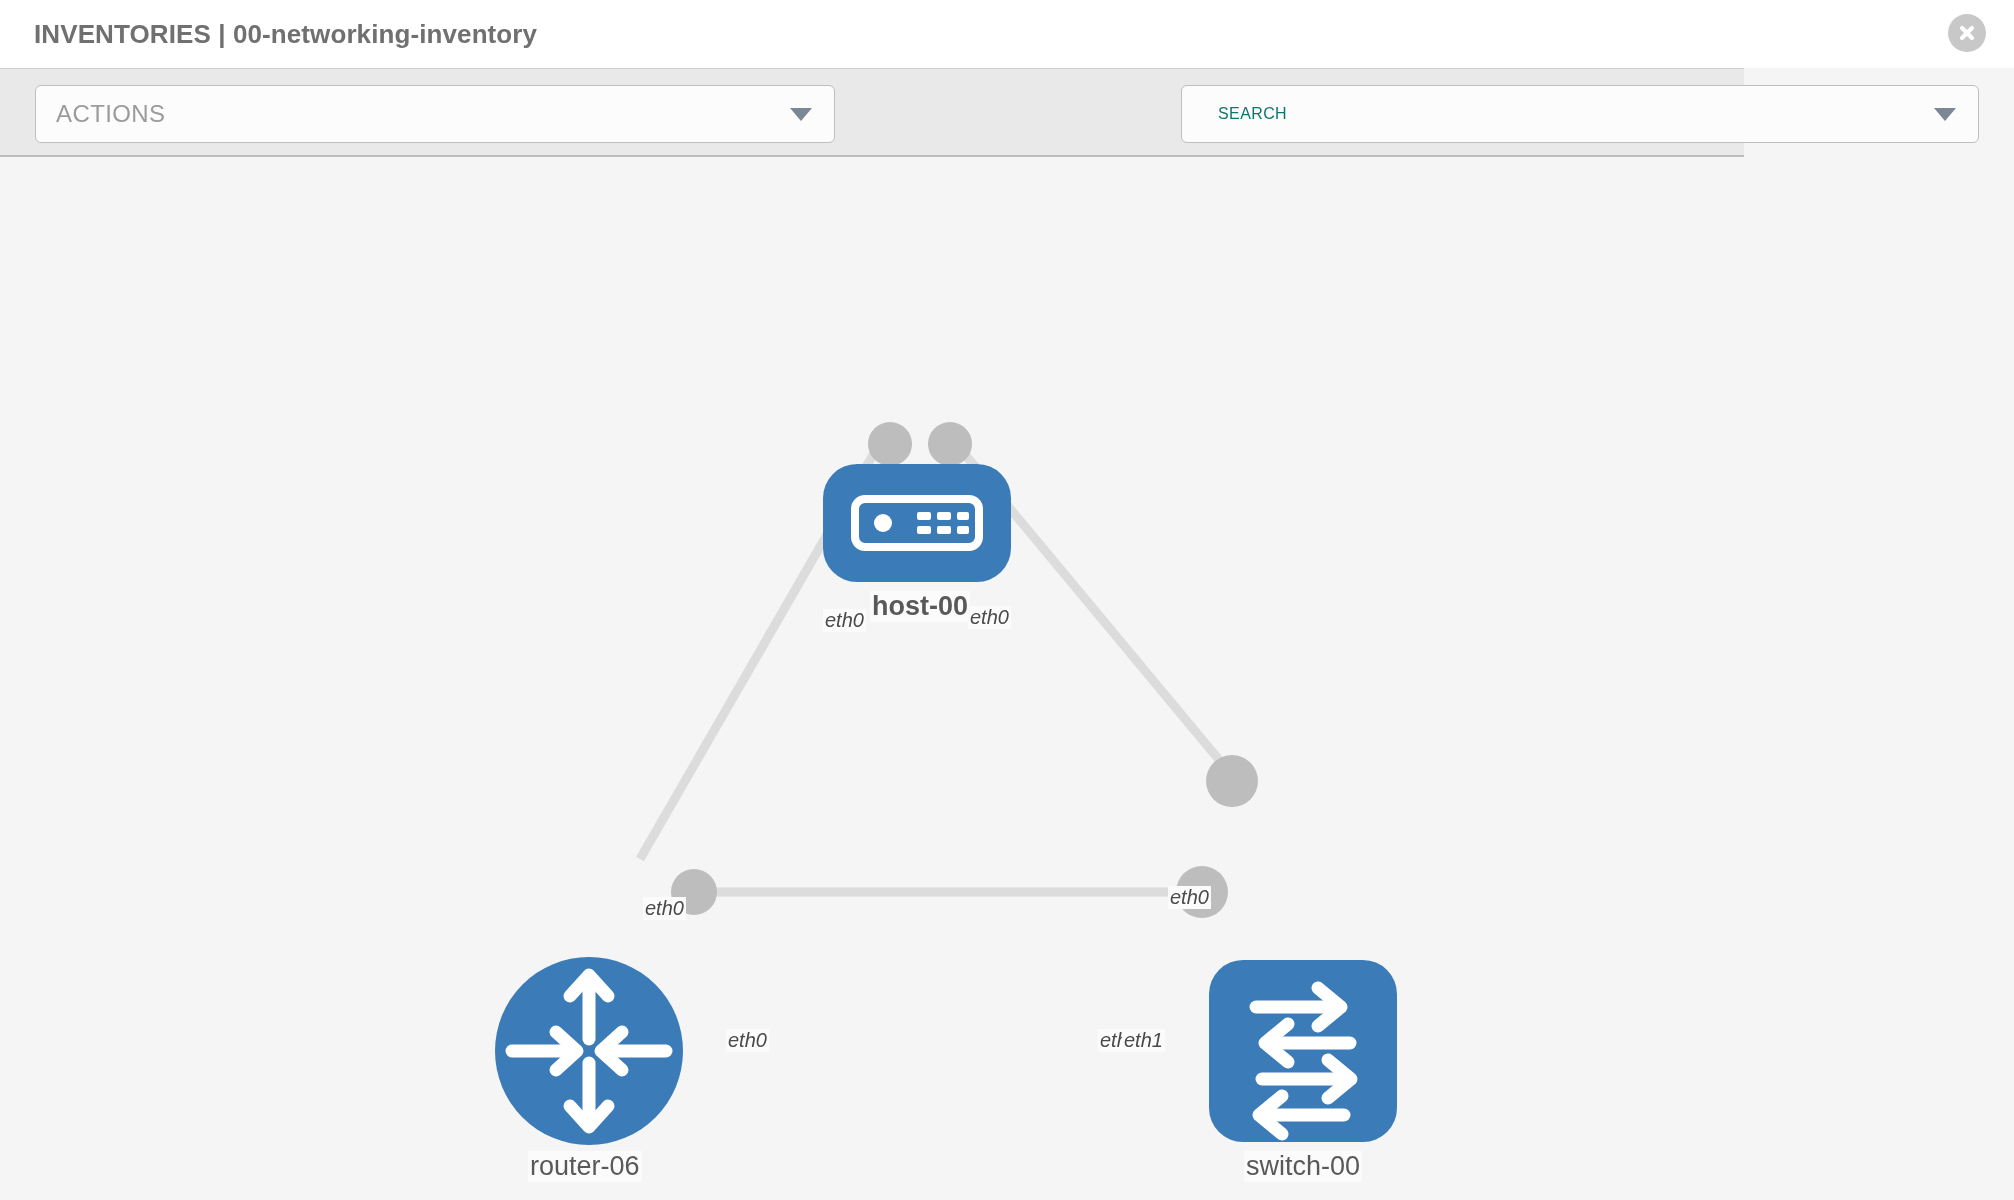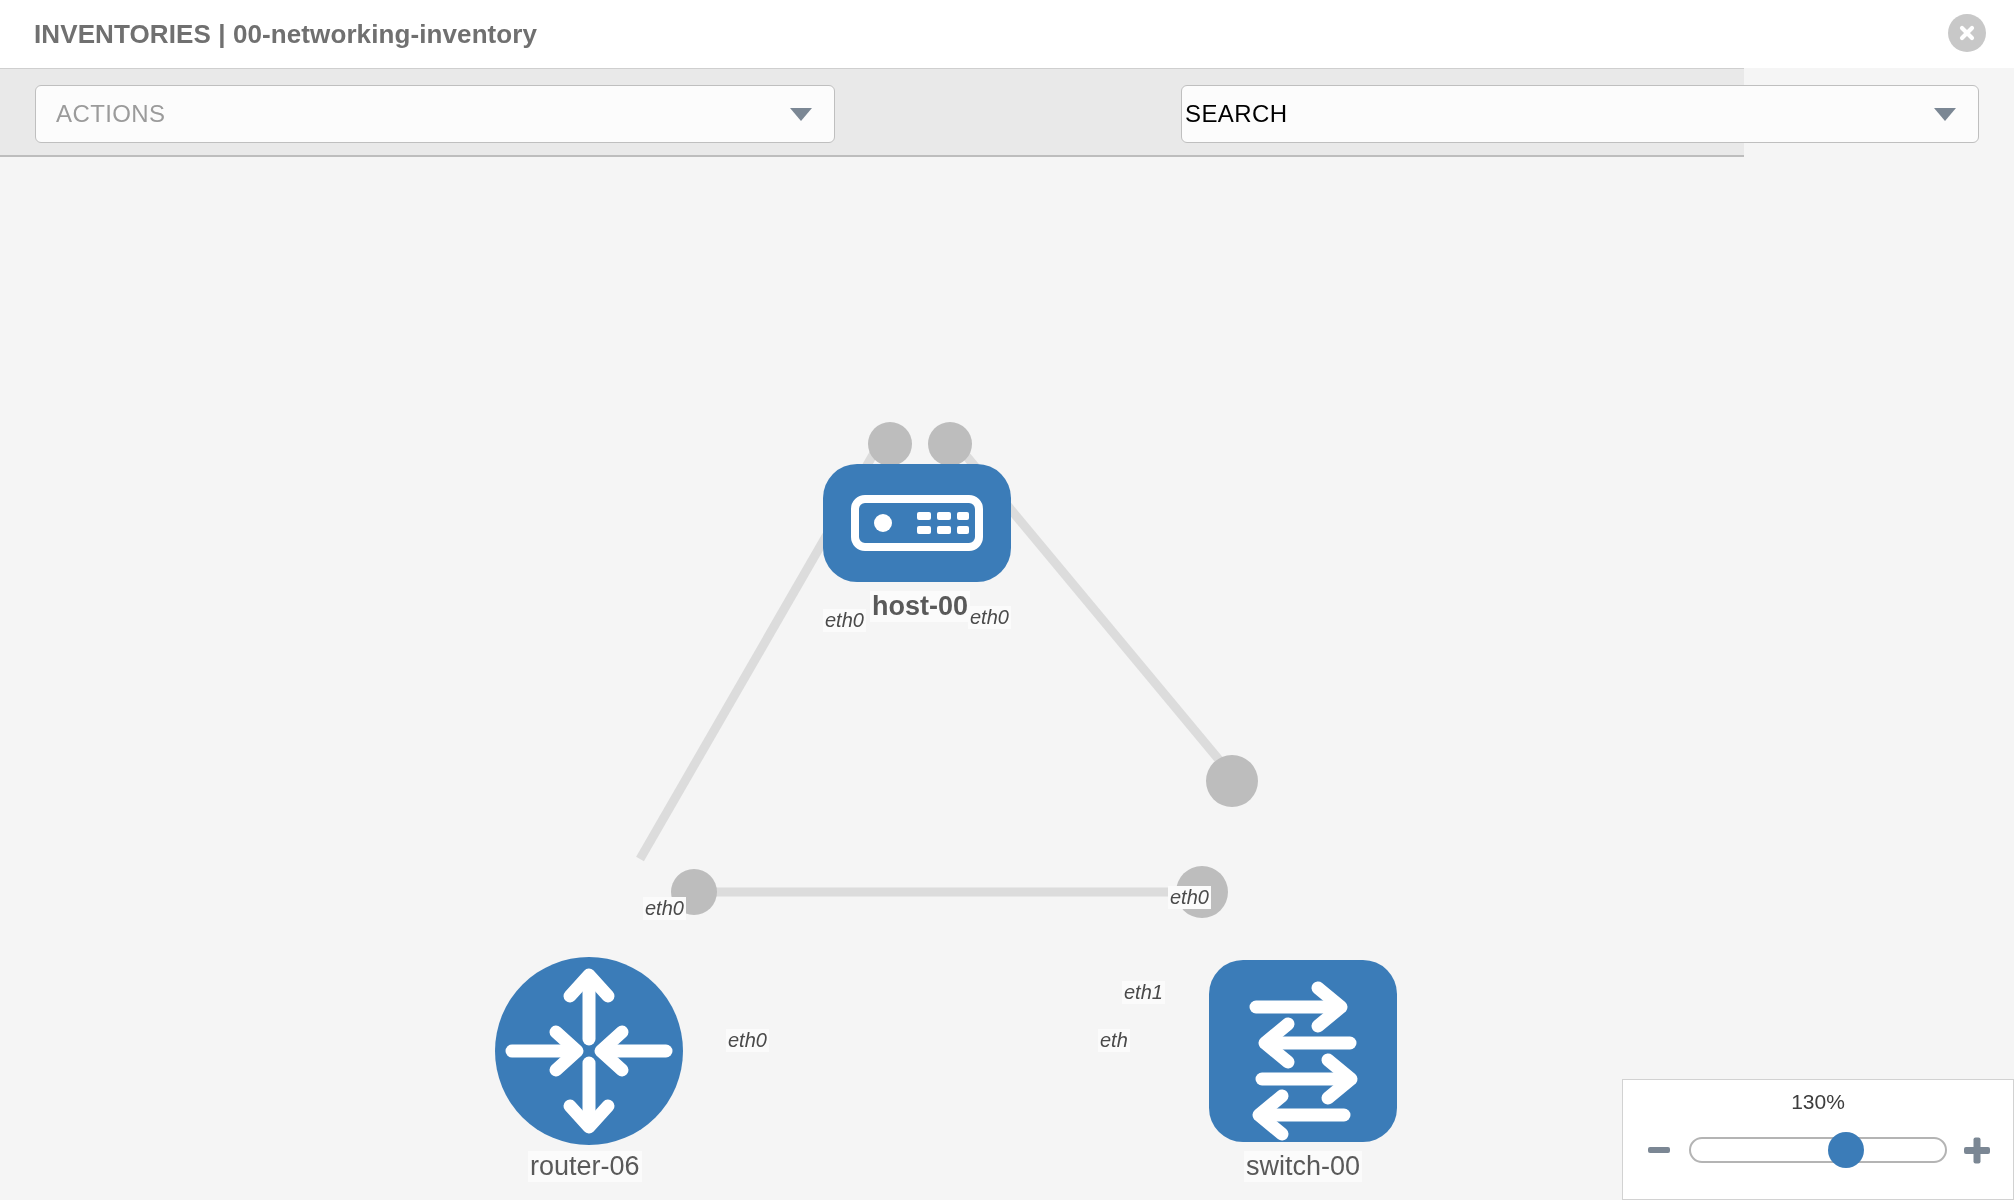--- a/index.html
+++ b/index.html
@@ -115,23 +115,23 @@
     width: 798px;
     height: 58px;
     background: #fcfcfc;
     border: 1px solid #bfbfbf;
     border-radius: 6px;
     display: flex;
     align-items: center;
     cursor: text;
   }
   .search-label {
-    margin-left: 3px;
-    font-size: 24px;
-    color: #000000;
+    margin-left: 36px;
+    font-size: 16px;
+    color: #0f766e;
     letter-spacing: 0.4px;
   }
 
   
   .canvas {
     position: absolute;
     top: 159px; left: 0;
     width: 2014px;
     height: 1041px;
     background: #f5f5f5;
@@ -348,40 +348,21 @@
     <div class="edge-label" style="left:968px; top:447px;">eth0</div>
 
     <div class="edge-label" style="left:643px; top:738px;">eth0</div>
 
     <div class="edge-label" style="left:1168px; top:727px;">eth0</div>
 
     <div class="edge-label" style="left:726px; top:870px;">eth0</div>
 
     <div class="edge-label" style="left:1098px; top:870px;">eth</div>
 
-    <div class="edge-label" style="left:1122px; top:822px;">eth1</div>
+    <div class="edge-label" style="left:1122px; top:870px;">eth1</div>
 
     <div class="node-label" style="left:528px; top:992px;">router-06</div>
 
     <div class="node-label" style="left:1244px; top:992px;">switch-00</div>
   </div>
 
-  <div class="zoom-panel">
-    <div class="zoom-value">130%</div>
-    <div class="zoom-row">
-      <div class="zoom-minus">
-        <svg width="26" height="26" viewBox="0 0 26 26">
-          <rect x="2" y="10" width="22" height="6" rx="2" fill="#7b8794"></rect>
-        </svg>
-      </div>
-      <div class="zoom-slider">
-        <div class="zoom-handle" style="left: 61%;"></div>
-      </div>
-      <div class="zoom-plus">
-        <svg width="30" height="30" viewBox="0 0 30 30">
-          <rect x="2" y="12" width="26" height="7" rx="2" fill="#7b8794"></rect>
-          <rect x="11.5" y="2.5" width="7" height="26" rx="2" fill="#7b8794"></rect>
-        </svg>
-      </div>
-    </div>
-  </div>
 
 </div>
 
 </body></html>

